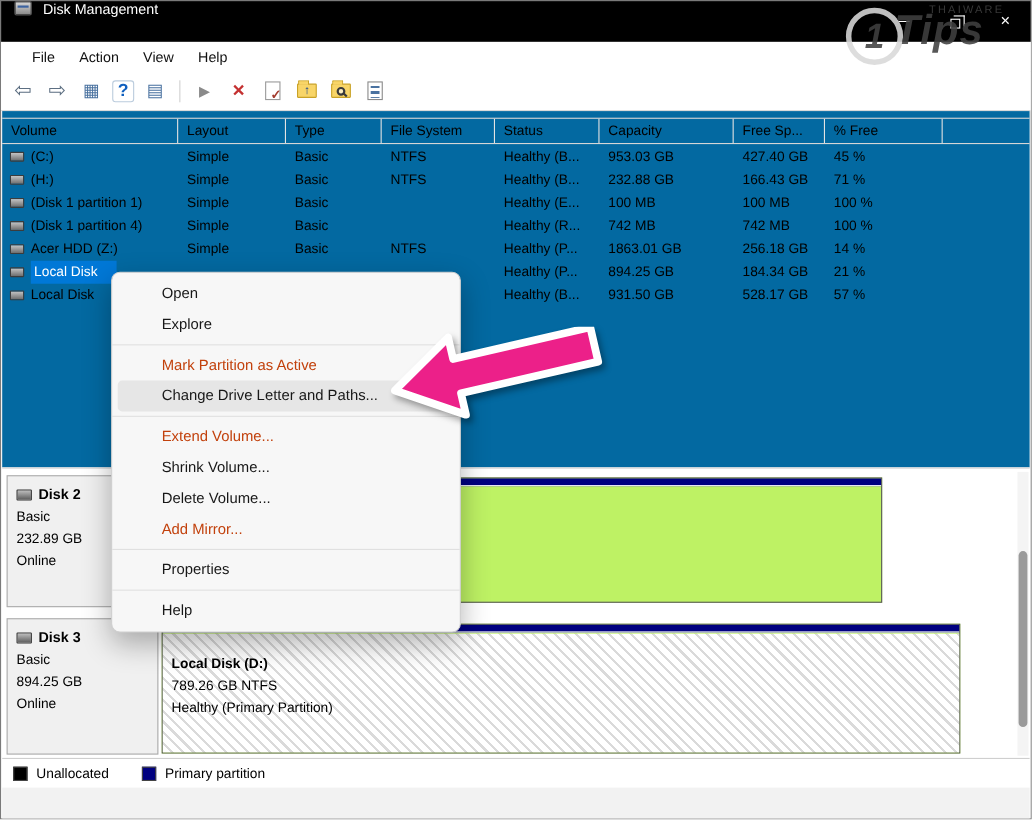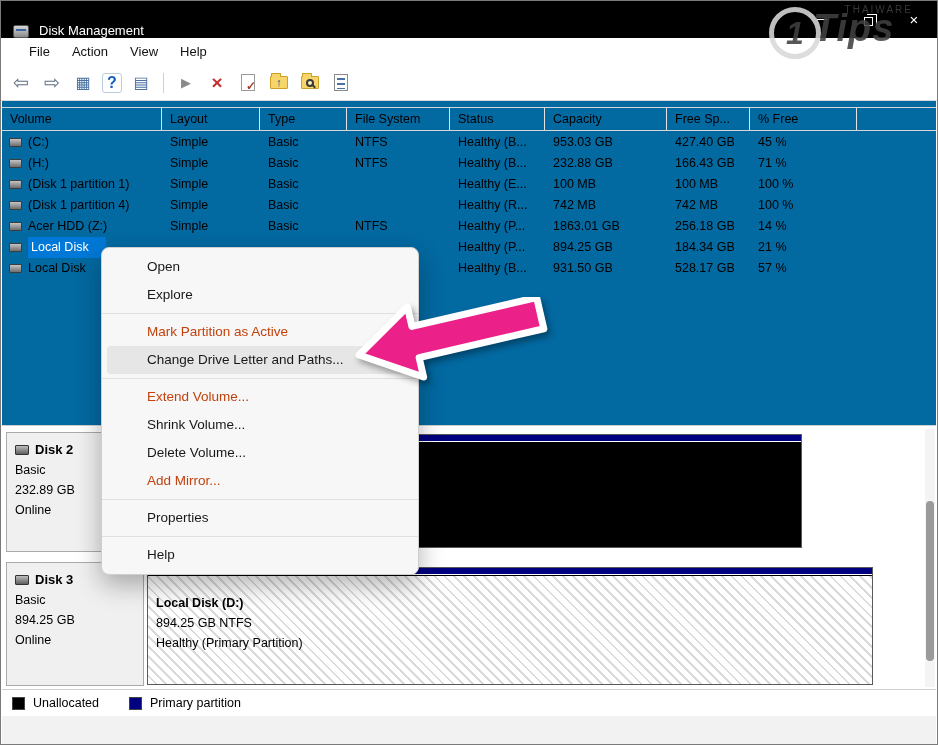--- a/index.html
+++ b/index.html
@@ -1,21 +1,21 @@
 <!DOCTYPE html>
 <html><head>
 <meta charset="utf-8">
 <style>
   *{box-sizing:border-box;margin:0;padding:0}
   html,body{width:938px;height:745px}
   body{font-family:"Liberation Sans",sans-serif;background:#fff;position:relative;overflow:hidden;cursor:default}
   .window{position:absolute;inset:0;border:1px solid #7a7a7a;background:#fff}
 
   
-  .titlebar{position:absolute;left:0;top:0;right:0;height:37px;background:#000;display:flex;align-items:flex-end;color:#fff;z-index:5}
+  .titlebar{position:absolute;left:0;top:0;right:0;height:37px;background:#000;display:flex;align-items:flex-start;color:#fff;z-index:5}
   .app-icon{width:16px;height:13px;margin:0 10px 0 12px;position:relative;background:linear-gradient(#d6d6d6,#8a8a8a);border:1px solid #555;border-radius:2px;flex:none}
   .app-icon::after{content:"";position:absolute;left:2px;right:2px;top:3px;height:2px;background:#3c63a0}
   .title-text{font-size:13px}
   .caption-buttons{position:absolute;right:0;top:0;height:37px;display:flex}
   .cap-btn{width:46px;height:37px;display:flex;align-items:center;justify-content:center;color:#fff;font-size:15px}
   .min-glyph{width:10px;height:1px;background:#fff}
   .restore-glyph{position:relative;width:9px;height:9px;border:1px solid #fff;margin-top:3px}
   .restore-glyph::before{content:"";position:absolute;top:-4px;left:2px;width:9px;height:9px;border-top:1px solid #fff;border-right:1px solid #fff}
 
   
@@ -61,21 +61,21 @@
   .vrow.sel .vtext{background:#0078d7;color:#fff;padding:2px 3px;display:inline-block;width:78px}
 
   
   .disk-pane{position:absolute;left:1px;right:1px;top:424px;height:264px;background:#fff;border-top:1px solid #cfcfcf}
   .disk-label{position:absolute;background:#f0f0f0;border:1px solid #ababab;padding:9px 8px;font-size:12.5px;color:#000}
   .dl2{left:4px;top:6px;width:138px;height:120px}
   .dl3{left:4px;top:136px;width:138px;height:124px}
   .dname{font-weight:bold;font-size:13px;display:flex;align-items:center;gap:6px}
   .disk-mini{width:14px;height:10px;background:linear-gradient(#bdbdbd,#5f5f5f);border:1px solid #333;border-radius:1px;flex:none}
   .dline{margin-top:6px}
-  .partition{position:absolute;border:1px solid #5a5a5a;background:#000000}
+  .partition{position:absolute;border:1px solid #5a5a5a;background:#bef264}
   .pt2{left:145px;top:8px;width:655px;height:114px}
   .pt3{left:145px;top:141px;width:726px;height:118px}
   .part-stripe{height:7px;background:#000080;border-bottom:1px solid #fff}
   .part-body{position:absolute;left:0;right:0;top:8px;bottom:0;padding:20px 0 0 8px;font-size:12.5px;color:#000}
   .pt3 .part-body{background:repeating-linear-gradient(45deg,#ffffff 0 5px,#dadada 5px 7px)}
   .part-label{font-weight:bold}
   .part-line{margin-top:6px}
 
   
   .legend{position:absolute;left:1px;right:1px;top:688px;height:27px;background:#fff;border-top:1px solid #cfcfcf;display:flex;align-items:center;font-size:12.5px;color:#000}
@@ -291,21 +291,21 @@
           <span>Disk 3</span>
         </div>
       <div class="dline">Basic</div>
       <div class="dline">894.25 GB</div>
       <div class="dline">Online</div>
     </div>
     <div class="partition pt3">
       <div class="part-stripe"></div>
       <div class="part-body">
         <div class="part-label">Local Disk (D:)</div>
-        <div class="part-line">894.25 GB NTFS</div>
+        <div class="part-line">789.26 GB NTFS</div>
         <div class="part-line">Healthy (Primary Partition)</div>
       </div>
     </div>
   </div>
 
   <div class="legend">
     <div class="lg-group g1">
       <span class="sw sw-black"></span>
       <span>Unallocated</span>
     </div>

